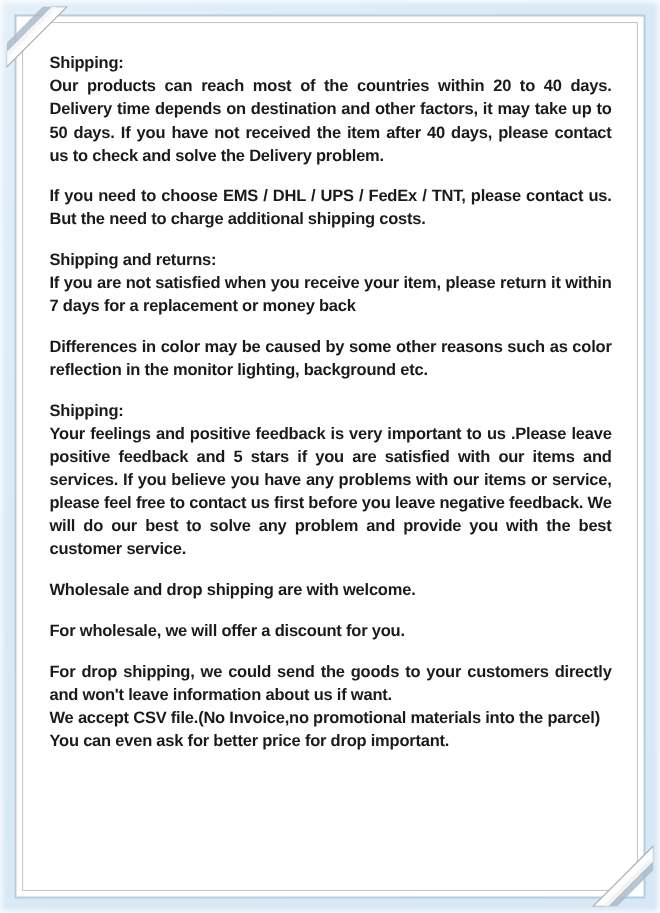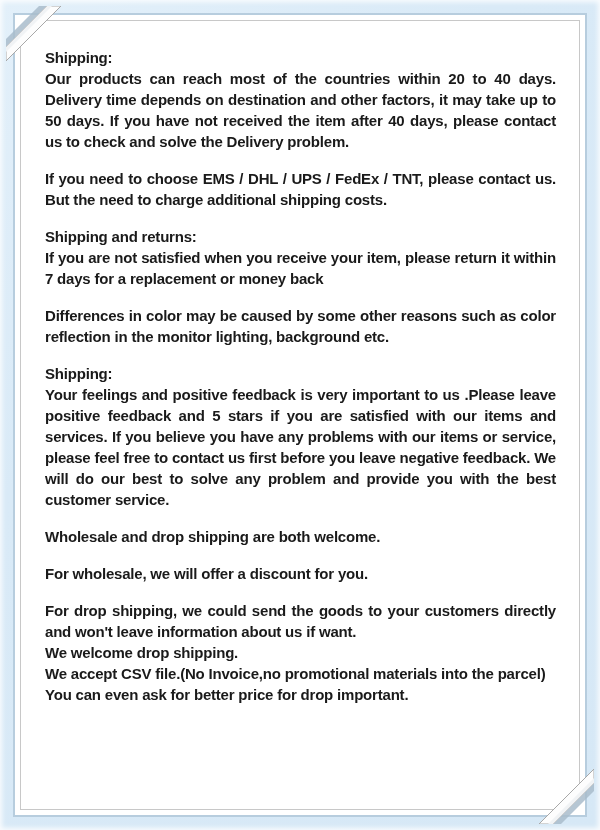--- a/index.html
+++ b/index.html
@@ -91,25 +91,24 @@
         <p class="para">If you are not satisfied when you receive your item, please return it within 7 days for a replacement or money back</p>
       </div>
       <div class="section">
         <p class="para">Differences in color may be caused by some other reasons such as color reflection in the monitor lighting, background etc.</p>
       </div>
       <div class="section">
         <p class="heading">Shipping:</p>
         <p class="para">Your feelings and positive feedback is very important to us .Please leave positive feedback and 5 stars if you are satisfied with our items and services. If you believe you have any problems with our items or service, please feel free to contact us first before you leave negative feedback. We will do our best to solve any problem and provide you with the best customer service.</p>
       </div>
       <div class="section">
-        <p class="para">Wholesale and drop shipping are both welcome.</p>
+        <p class="para">Wholesale and drop shipping are with welcome.</p>
       </div>
       <div class="section">
         <p class="para">For wholesale, we will offer a discount for you.</p>
       </div>
       <div class="section">
         <p class="para">For drop shipping, we could send the goods to your customers directly and won't leave information about us if want.</p>
-        <p class="para">We welcome drop shipping.</p>
         <p class="para">We accept CSV file.(No Invoice,no promotional materials into the parcel)</p>
         <p class="para">You can even ask for better price for drop important.</p>
       </div>
     </div>
 </div>
 
 </body></html>

